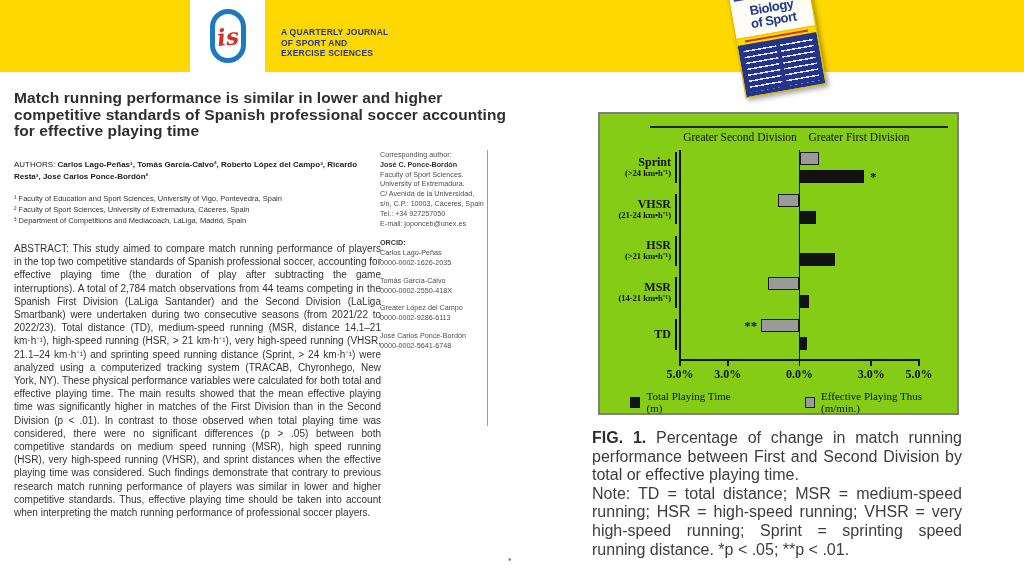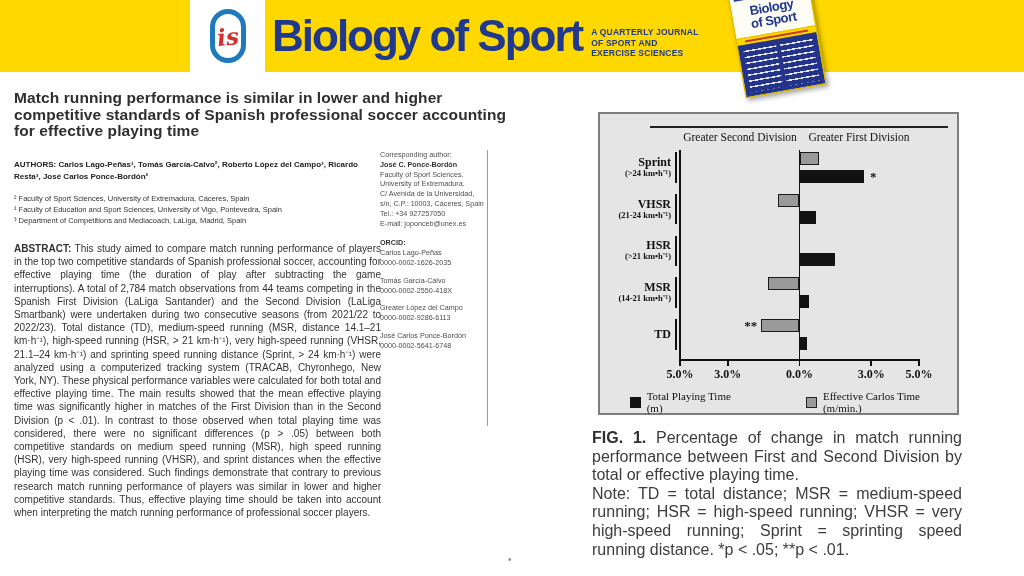--- a/index.html
+++ b/index.html
@@ -33,33 +33,33 @@
   .cover .c-panel i{display:block;flex:1;
      background:repeating-linear-gradient(#25348B 0 2px,rgba(255,255,255,.85) 2px 3.5px,#25348B 3.5px 6px);}
 
   
   .article-title{left:14px;top:90px;width:508px;font-size:15.5px;font-weight:bold;color:#2f2f2f;
                  line-height:16.5px;letter-spacing:.1px;}
   .authors{left:14px;top:159px;width:366px;font-size:8px;font-weight:bold;color:#222;line-height:12px;}
   .affils{left:14px;top:193px;width:366px;font-size:7.5px;color:#333;line-height:11px;}
   .abstract{left:14px;top:242px;width:367px;font-size:10px;color:#333;line-height:13.2px;
             text-align:justify;}
-  .abstract b,.authors b{font-weight:bold;}
+  .abstract b,.authors b{font-weight:normal;}
 
   
   .meta-col{left:380px;top:150px;width:104px;font-size:7.2px;color:#4d4d4d;line-height:9.8px;}
   .meta-col .name{font-weight:bold;color:#333;}
   .meta-col .blk{margin-bottom:10px;}
   .meta-col .lbl{font-weight:bold;color:#333;}
   .orcid-entry{margin-top:8px;}
   .vrule{left:487px;top:150px;width:1px;height:276px;background:#9a9a9a;}
 
   
   .fig{left:598px;top:112px;width:361px;height:303px;margin:0;border:2px solid #7e7e7e;
-       background:#e5e5e5;box-sizing:border-box;font-family:"Liberation Serif",serif;}
+       background:#84cc16;box-sizing:border-box;font-family:"Liberation Serif",serif;}
   .fig-topline{left:50px;top:12px;width:298px;height:2px;background:#222;}
   .fig-toplabel{top:17px;width:160px;text-align:center;font-size:11.5px;color:#111;}
   .fig-toplabel.left{left:60px;} .fig-toplabel.right{left:179px;}
   .layer{left:0;top:0;right:0;bottom:0;}
   .tick-label{position:absolute;font-weight:bold;font-size:12px;color:#111;transform:translateX(-50%);
               font-family:"Liberation Serif",serif;}
   .cat-label{position:absolute;display:flex;flex-direction:column;justify-content:center;
              align-items:flex-end;font-family:"Liberation Serif",serif;color:#111;}
   .cat-label .nm{font-weight:bold;font-size:12px;line-height:12px;}
   .cat-label .sb{font-weight:bold;font-size:8.5px;line-height:10px;}
@@ -82,21 +82,20 @@
 
 <div class="page">
 
   <div class="band band-left abs"></div>
   <div class="band band-right abs"></div>
   <div class="logo-white abs"></div>
   <div class="logo-pill abs">
     <span>is</span>
   </div>
   <div class="journal-title-row abs">
-    <div class="journal-title">Biology of Sport</div>
     <div class="journal-sub">
       <div>A QUARTERLY JOURNAL</div>
       <div>OF SPORT AND</div>
       <div>EXERCISE SCIENCES</div>
     </div>
   </div>
   <div class="cover abs">
     <div class="c-top">
         <i style="width:18px"></i>
       </div>
@@ -112,22 +111,22 @@
         <i></i>
       </div>
   </div>
 
   <div class="article-title abs">Match running performance is similar in lower and higher competitive standards of Spanish professional soccer accounting for effective playing time</div>
   <div class="authors abs">
     <b>AUTHORS:</b>
     <span>Carlos Lago-Peñas¹, Tomás García-Calvo², Roberto López del Campo³, Ricardo Resta³, José Carlos Ponce-Bordón²</span>
   </div>
   <div class="affils abs">
+    <div>¹ Faculty of Education and Sport Sciences, University of Vigo, Pontevedra, Spain</div>
     <div>² Faculty of Sport Sciences, University of Extremadura, Cáceres, Spain</div>
-    <div>¹ Faculty of Education and Sport Sciences, University of Vigo, Pontevedra, Spain</div>
     <div>³ Department of Competitions and Mediacoach, LaLiga, Madrid, Spain</div>
   </div>
   <div class="abstract abs">
     <b>ABSTRACT:</b>
     <span>This study aimed to compare match running performance of players in the top two competitive standards of Spanish professional soccer, accounting for effective playing time (the duration of play after subtracting the game interruptions). A total of 2,784 match observations from 44 teams competing in the Spanish First Division (LaLiga Santander) and the Second Division (LaLiga Smartbank) were undertaken during two consecutive seasons (from 2021/22 to 2022/23). Total distance (TD), medium-speed running (MSR, distance 14.1–21 km·h⁻¹), high-speed running (HSR, &gt; 21 km·h⁻¹), very high-speed running (VHSR, 21.1–24 km·h⁻¹) and sprinting speed running distance (Sprint, &gt; 24 km·h⁻¹) were analyzed using a computerized tracking system (TRACAB, Chyronhego, New York, NY). These physical performance variables were calculated for both total and effective playing time. The main results showed that the mean effective playing time was significantly higher in matches of the First Division than in the Second Division (p &lt; .01). In contrast to those observed when total playing time was considered, there were no significant differences (p &gt; .05) between both competitive standards on medium speed running (MSR), high speed running (HSR), very high-speed running (VHSR), and sprint distances when the effective playing time was considered. Such findings demonstrate that contrary to previous research match running performance of players was similar in lower and higher competitive standards. Thus, effective playing time should be taken into account when interpreting the match running performance of professional soccer players.</span>
   </div>
 
   <div class="meta-col abs">
     <div class="blk">
       <div>Corresponding author:</div>
@@ -215,21 +214,21 @@
         <div class="annot" style="position: absolute; top: 55.5px; width: 22px; left: 270.03px; text-align: left;">*</div>
         <div class="annot" style="position: absolute; top: 205.2px; width: 22px; left: 135.26px; text-align: right;">**</div>
       </div>
     <div id="legend" class="legend abs">
         <div class="item">
           <span class="sw" style="background: rgb(18, 18, 18);"></span>
           <span>Total Playing Time (m)</span>
         </div>
         <div class="item">
           <span class="sw" style="background: rgb(154, 154, 154); border: 1px solid rgb(34, 34, 34);"></span>
-          <span>Effective Carlos Time (m/min.)</span>
+          <span>Effective Playing Thus (m/min.)</span>
         </div>
       </div>
   </figure>
 
   <div class="caption abs">
     <span class="figlab">FIG. 1.</span>
     <span>Percentage of change in match running performance between First and Second Division by total or effective playing time.</span>
     <div>Note: TD = total distance; MSR = medium-speed running; HSR = high-speed running; VHSR = very high-speed running; Sprint = sprinting speed running distance. *p &lt; .05; **p &lt; .01.</div>
   </div>
 

